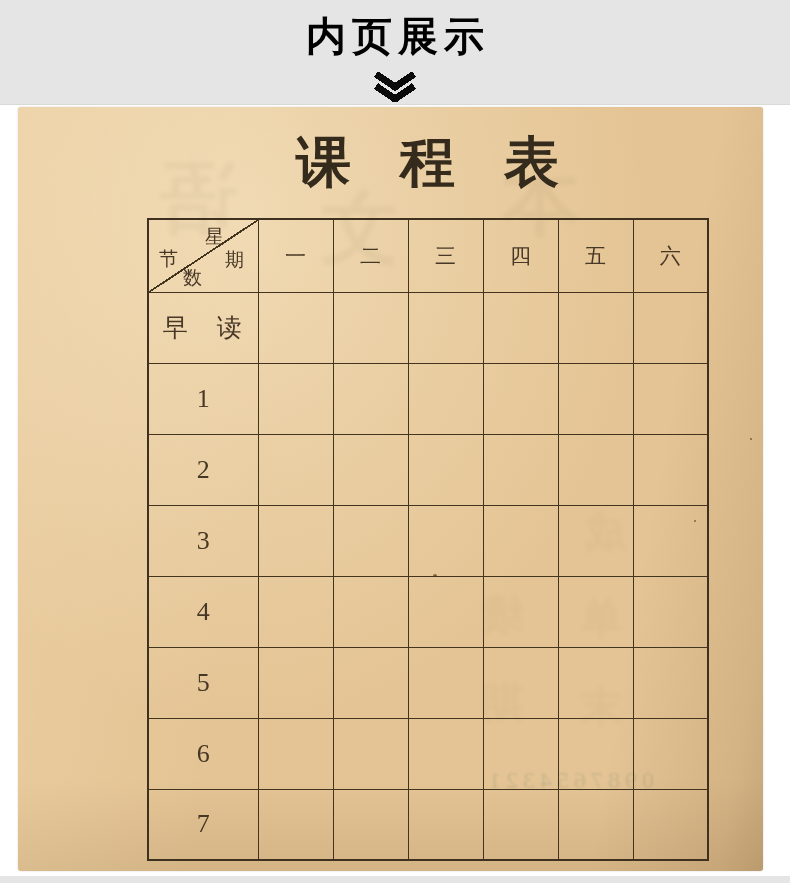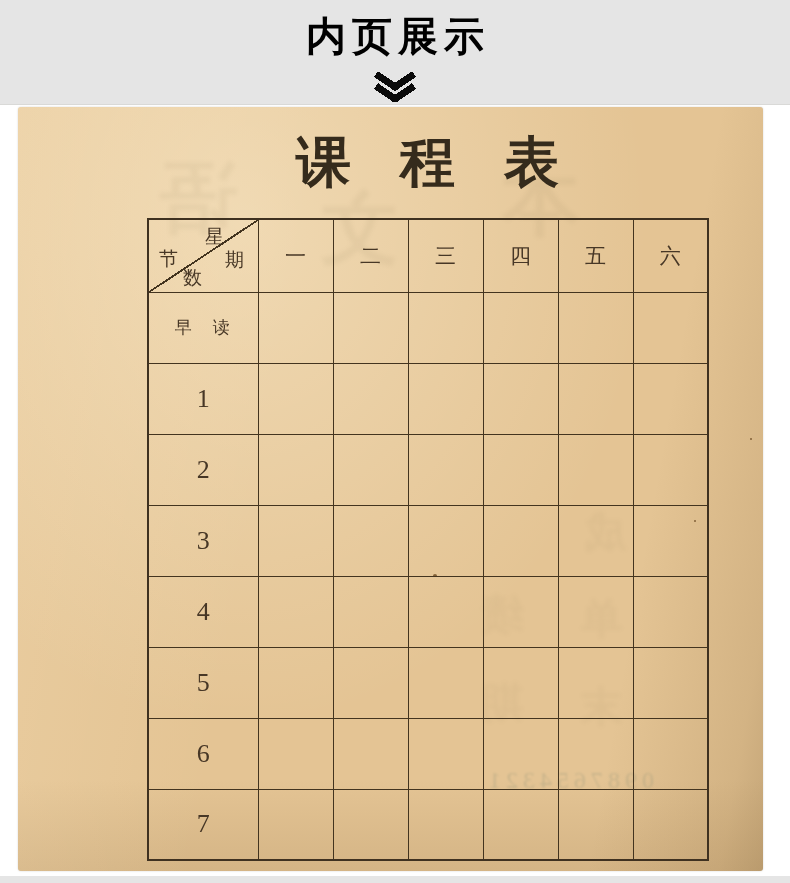--- a/index.html
+++ b/index.html
@@ -40,21 +40,21 @@
   
   table.sched{position:absolute;left:129px;top:111px;width:561px;border-collapse:collapse;
               table-layout:fixed;border:2.4px solid #3f3120;color:#473726;}
   table.sched td{border:1.3px solid #43341f;padding:0;text-align:center;vertical-align:middle;}
   col.c-label{width:110px;}
   col.c-day{width:75px;}
   tr.hdr{height:73px;}
   tr.row{height:71px;}
   td.day{font-size:21px;}
   td.lbl{font-size:26px;}
-  td.lbl-text{font-size:17px;letter-spacing:2px;}
+  td.lbl-text{font-size:25px;letter-spacing:2px;}
 
   
   td.corner{position:relative;
     background-image:linear-gradient(to bottom right,
       rgba(0,0,0,0) calc(50% - 0.9px), #43341f calc(50% - 0.9px),
       #43341f calc(50% + 0.9px), rgba(0,0,0,0) calc(50% + 0.9px));}
   td.corner span{position:absolute;font-size:19px;line-height:19px;color:#473726;}
   .pos-week1{left:56px;top:7px;}
   .pos-week2{left:76px;top:30px;}
   .pos-period1{left:10px;top:29px;}

